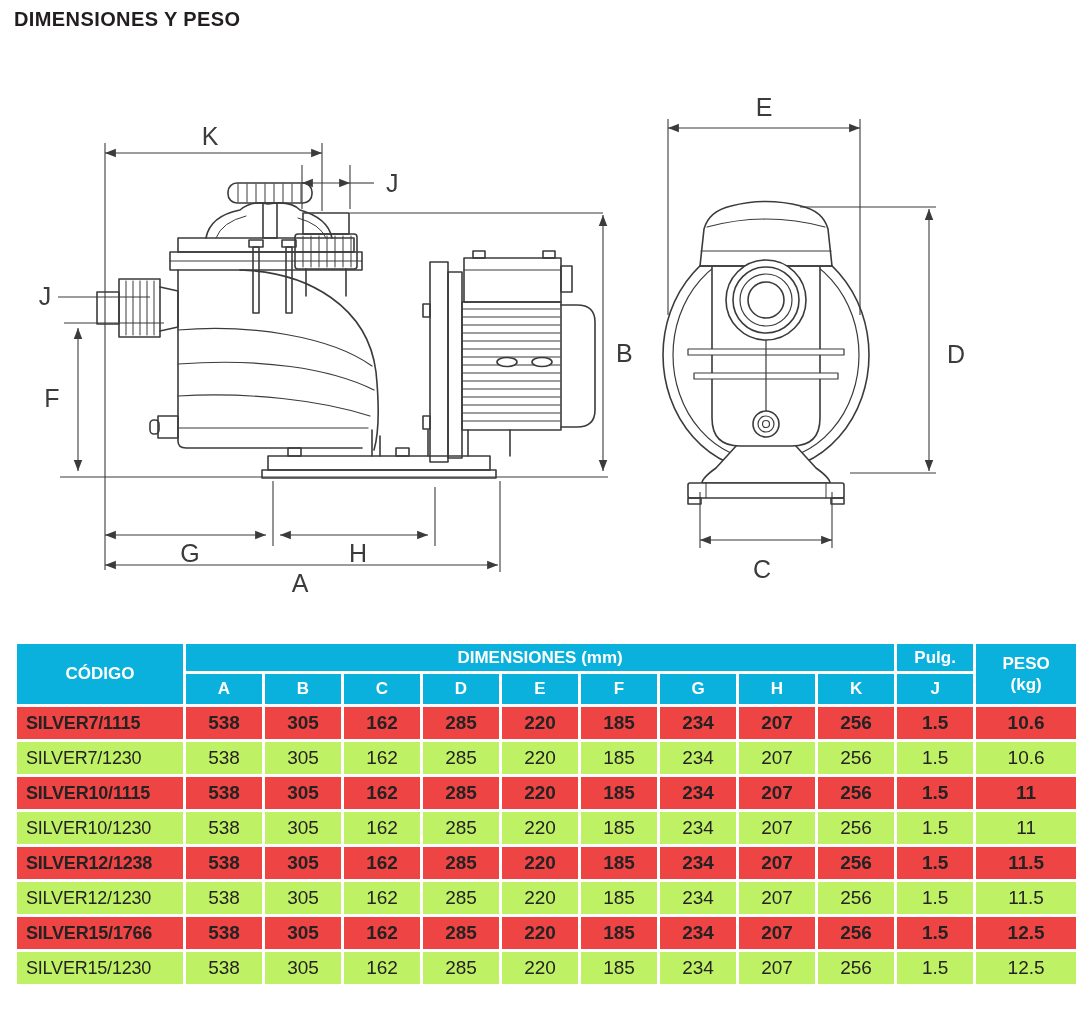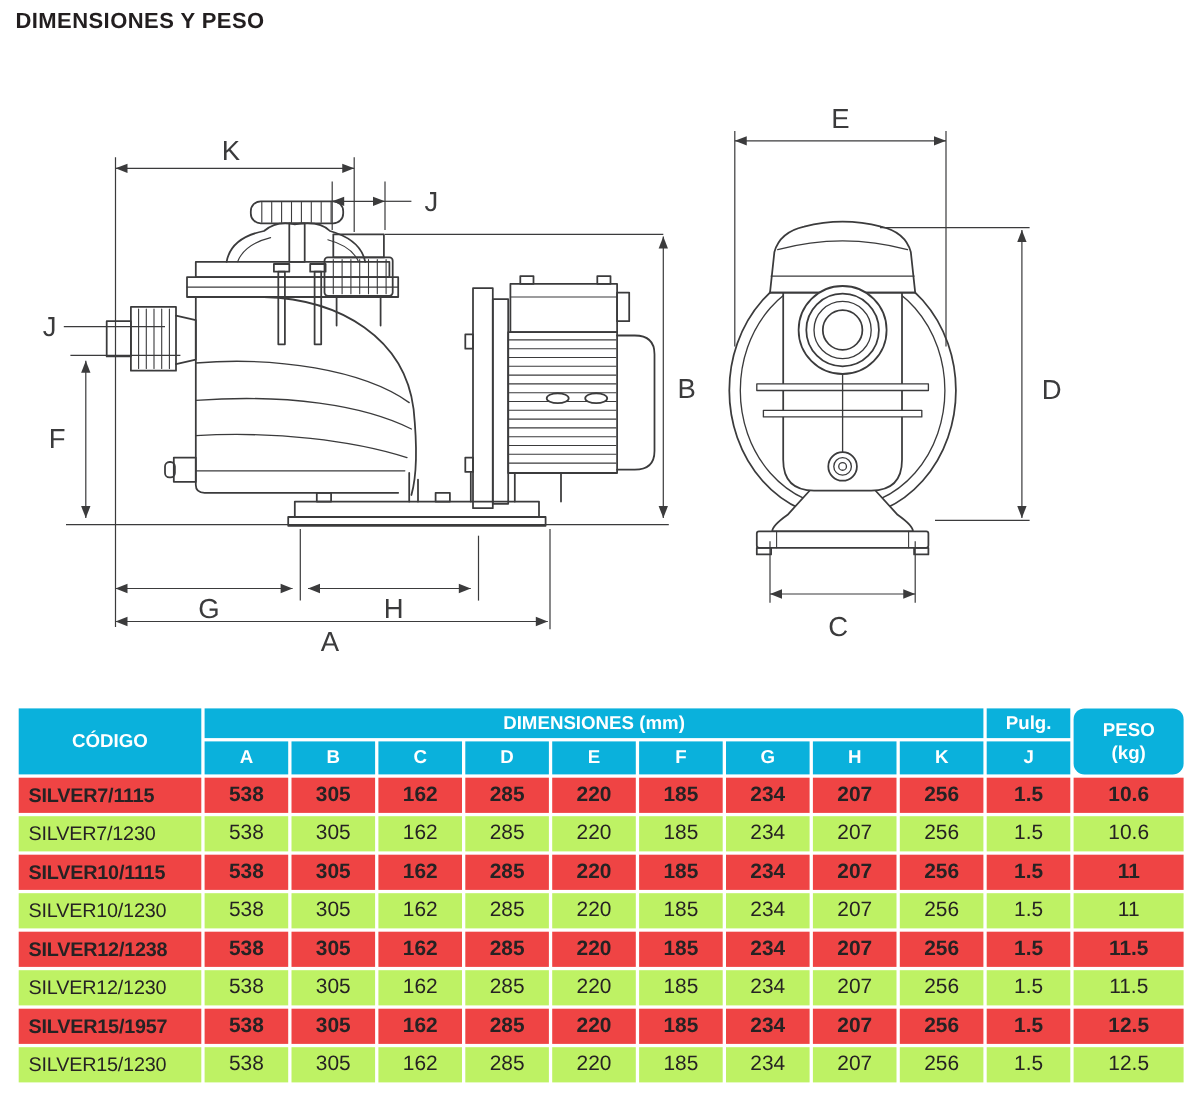--- a/index.html
+++ b/index.html
@@ -9,21 +9,21 @@
          color:#221e1f;letter-spacing:.4px;z-index:2;}
   svg.drawing{position:absolute;left:0;top:0;z-index:1;}
   .dim-label{font-family:"Liberation Sans",sans-serif;font-size:25px;fill:#3b3b3c;}
 
   table.dims{position:absolute;left:14px;top:641px;border-collapse:separate;border-spacing:3px;
              table-layout:fixed;width:1062px;}
   table.dims th{background:#0ab1dc;color:#fff;font-weight:bold;font-size:17px;
                 text-align:center;padding:0;}
   table.dims tr.hrow1 th{height:27px;}
   table.dims tr.hrow2 th{height:30px;}
-  table.dims th.peso-h{line-height:1.25;border-radius:10px;}
+  table.dims th.peso-h{line-height:1.25;}
   table.dims td{font-size:19px;color:#262223;text-align:center;height:32px;padding:0;}
   table.dims tr.r-odd td{background:#ef4444;font-weight:bold;}
   table.dims tr.r-even td{background:#bef264;}
   table.dims td.codigo{text-align:left;padding-left:9px;font-size:18px;letter-spacing:-.2px;}
   .footnote{position:absolute;left:14px;top:987px;font-size:17.5px;color:#262223;}
   .footnote .fn-bold{font-weight:bold;}
 </style>
 </head>
 <body>
 
@@ -293,21 +293,21 @@
         <td>285</td>
         <td>220</td>
         <td>185</td>
         <td>234</td>
         <td>207</td>
         <td>256</td>
         <td>1.5</td>
         <td>11.5</td>
       </tr>
       <tr class="r-odd">
-        <td class="codigo">SILVER15/1957</td>
+        <td class="codigo">SILVER15/1766</td>
         <td>538</td>
         <td>305</td>
         <td>162</td>
         <td>285</td>
         <td>220</td>
         <td>185</td>
         <td>234</td>
         <td>207</td>
         <td>256</td>
         <td>1.5</td>

